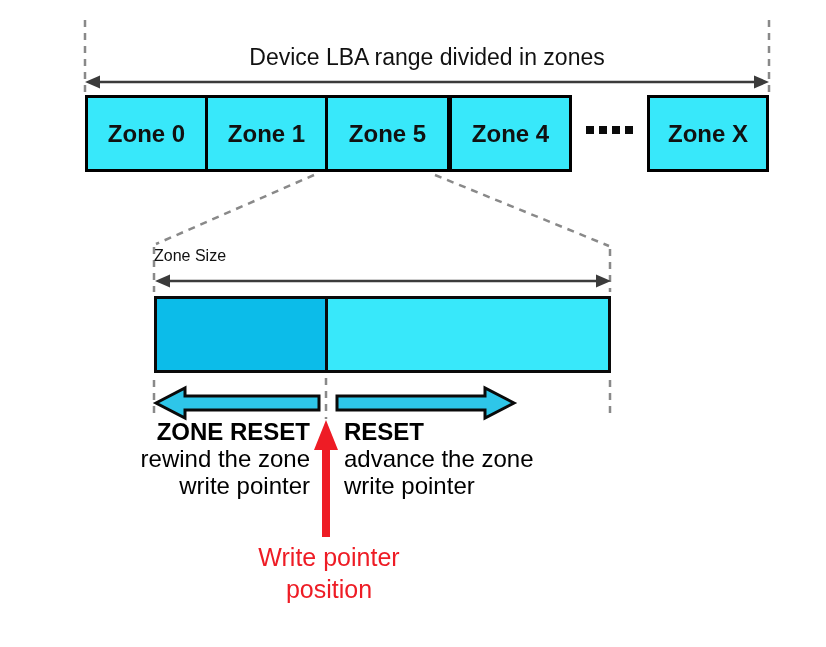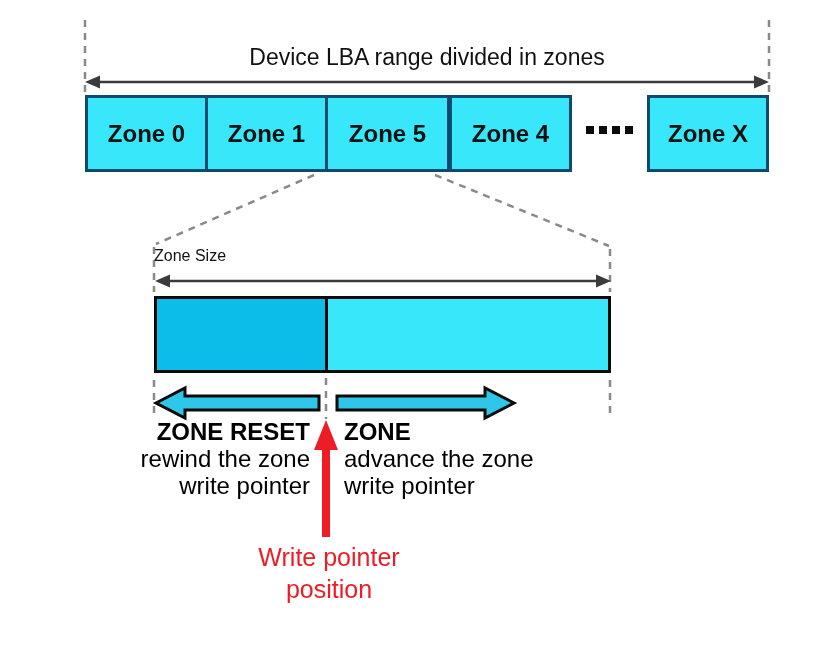--- a/index.html
+++ b/index.html
@@ -57,21 +57,21 @@
     width: 600px;
     text-align: center;
     font-size: 23px;
     line-height: 27px;
   }
   .zone-box {
     position: absolute;
     top: 95px;
     height: 77px;
     box-sizing: border-box;
-    border: 3px solid #0c4a6e;
+    border: 3px solid #000000;
     background: var(--zone_fill, #38e8fa);
     display: flex;
     align-items: center;
     justify-content: center;
     font-size: 24px;
     font-weight: bold;
     color: #111111;
   }
   .dots {
     position: absolute;
@@ -201,21 +201,21 @@
     <div class="unwritten"></div>
   </div>
 
   <div class="cmd-block reset-block">
     <div class="cmd-title">ZONE RESET</div>
     <div>rewind the zone</div>
     <div>write pointer</div>
   </div>
 
   <div class="cmd-block write-block">
-    <div class="cmd-title">ZONE</div>
+    <div class="cmd-title">RESET</div>
     <div>advance the zone</div>
     <div>write pointer</div>
   </div>
 
   <div class="txt pointer-label">
     <div>Write pointer</div>
     <div>position</div>
   </div>
 
 </div>

